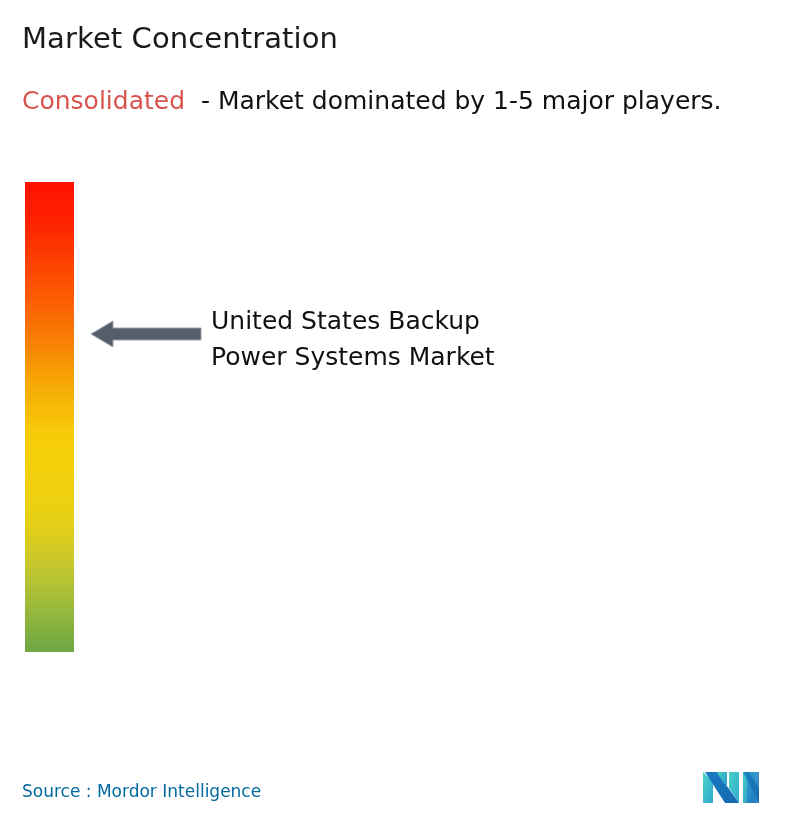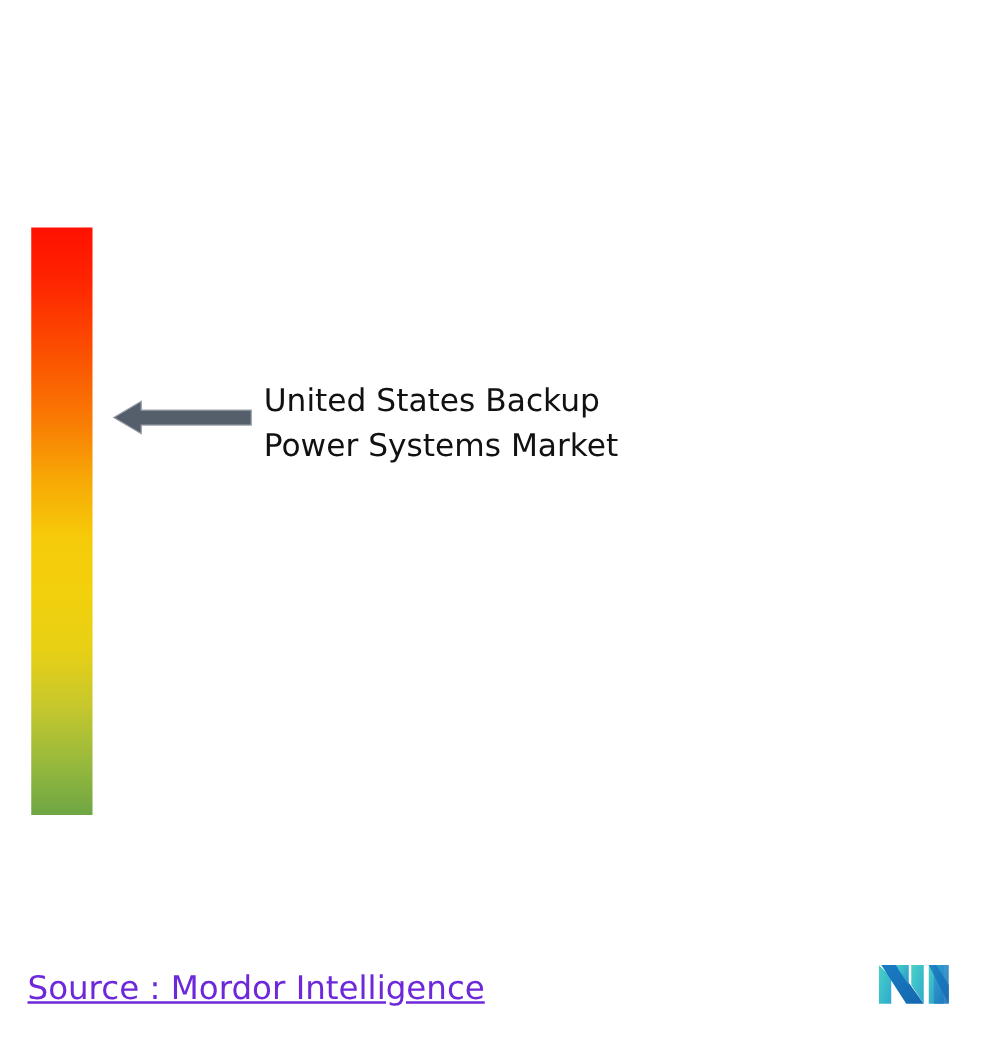--- a/index.html
+++ b/index.html
@@ -107,41 +107,44 @@
     line-height: 36px;
     color: #111111;
     white-space: pre-line;
   }
 
   
   .source-note {
     position: absolute;
     left: 22px;
     top: 777px;
-    font-size: 26px;
+    font-size: 17px;
     line-height: 28px;
-    color: #6d28d9;
+    color: #0369a1;
     white-space: nowrap;
-    text-decoration: underline;
   }
 
   .brand-logo {
     position: absolute;
     left: 703px;
     top: 770px;
     width: 62px;
     height: 34px;
   }
 </style>
 </head>
 <body>
 
 <div id="infographic">
 
+  <div class="chart-title">Market Concentration</div>
 
+  <div class="caption-top">
+    <span class="kw-consolidated">Consolidated</span><span class="kw-sep">  - </span><span>Market dominated by 1-5 major players.</span>
+  </div>
 
   <div class="scale-bar"></div>
 
   <div class="pointer-arrow">
     <svg width="112" height="32" viewBox="0 0 112 32" xmlns="http://www.w3.org/2000/svg">
       <polygon points="1,16 23,3 23,10 111,10 111,22 23,22 23,29" fill="#555e6b" stroke="#9aa1ab" stroke-width="1"></polygon>
     </svg>
   </div>
 
   <div class="callout-label">United States Backup

